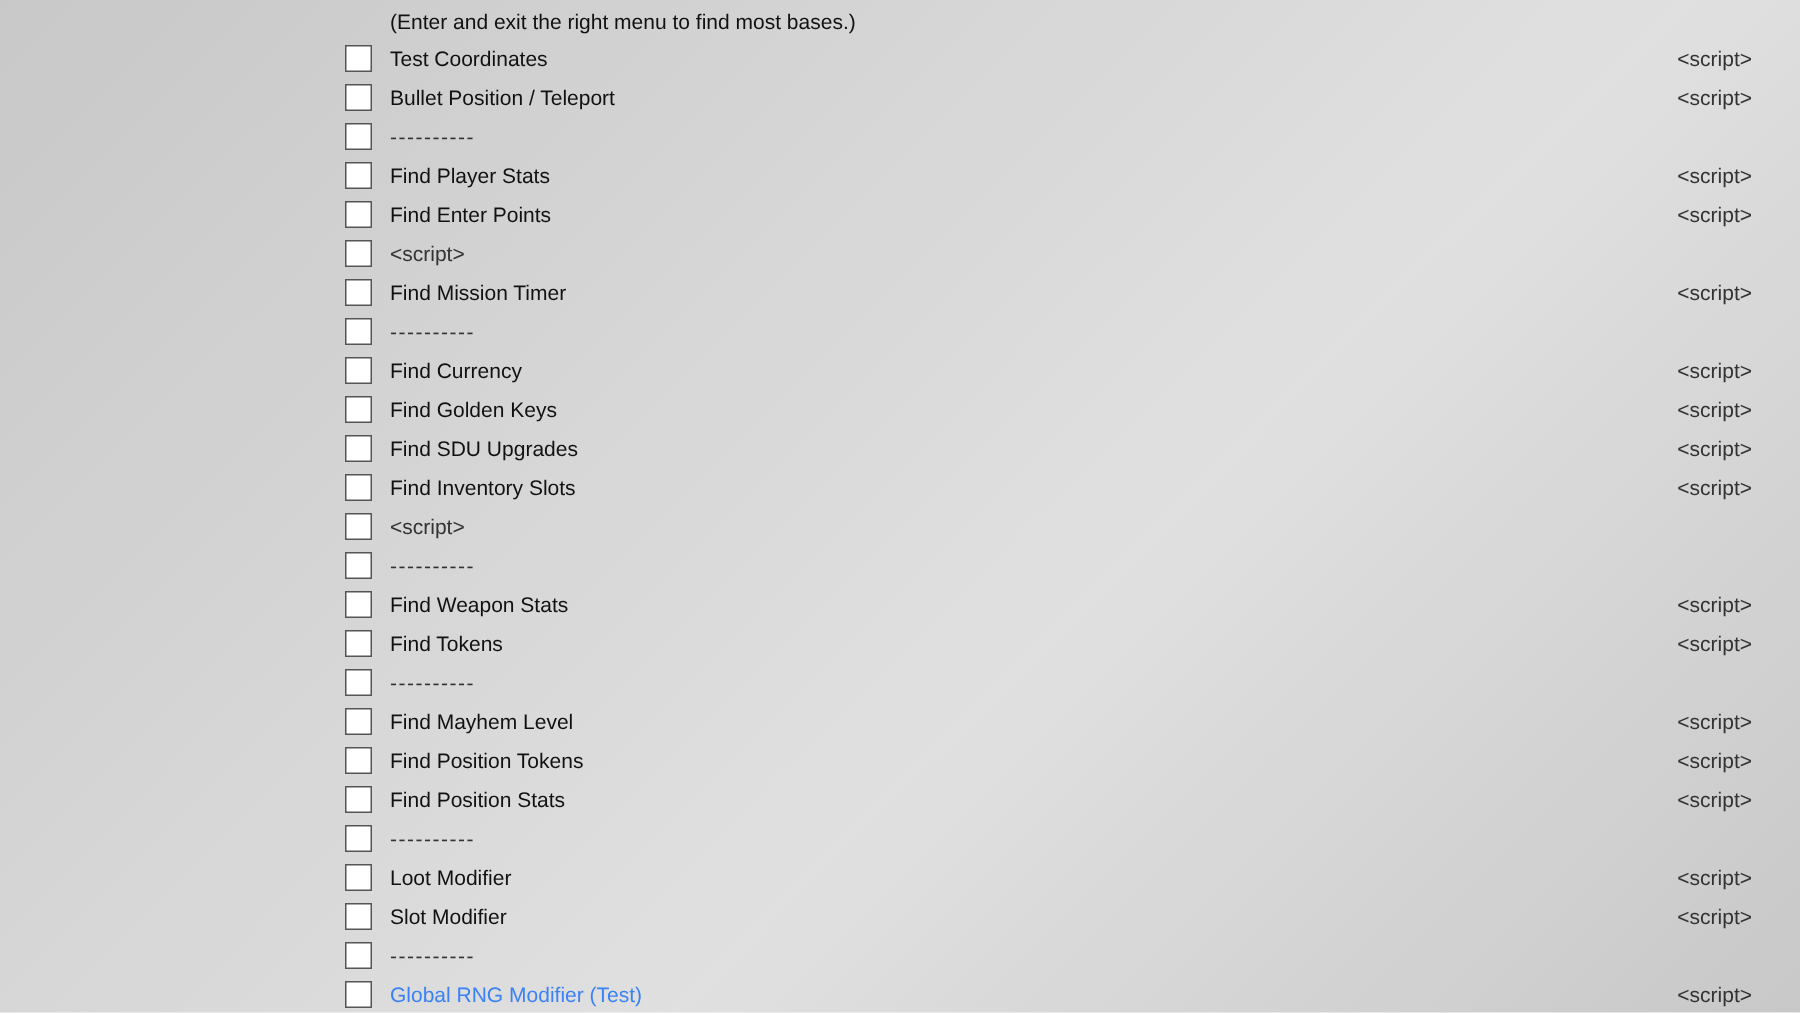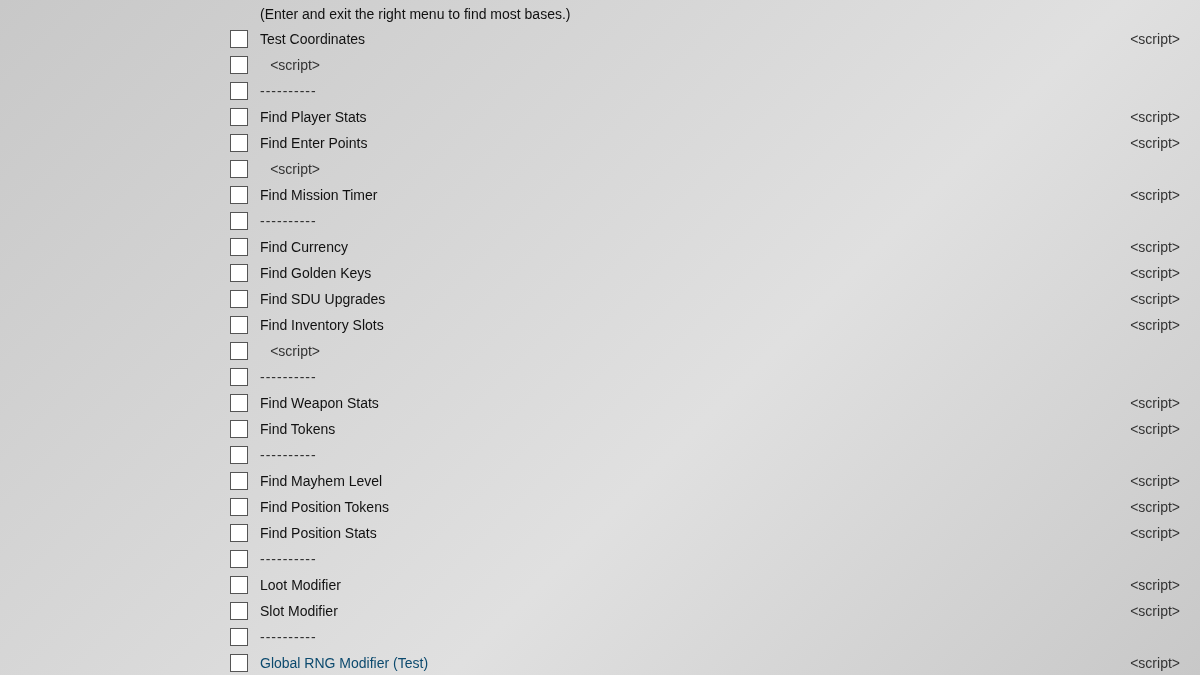--- a/index.html
+++ b/index.html
@@ -47,32 +47,32 @@
       display: inline-block;
     }
 
     .item-label {
       flex: 1;
       color: #111;
       font-size: 14px;
     }
 
     .item-label.red {
-      color: #0c4a6e;
+      color: #3b82f6;
     }
 
     .item-label.separator {
       color: #333;
       letter-spacing: 1px;
     }
 
     .item-script {
       color: #333;
       font-size: 14px;
-      padding-right: 20px;
+      padding-right: 32px;
       min-width: 80px;
       text-align: right;
     }
 
     .item-intro {
       color: #111;
       font-size: 14px;
       padding: 4px 0 2px 0;
       flex: 1;
     }
@@ -92,20 +92,21 @@
         <span class="no-checkbox"></span>
         <span class="item-intro">(Enter and exit the right menu to find most bases.)</span>
       </div>
       <div class="list-item">
         <span class="checkbox"></span>
         <span class="item-label">Test Coordinates</span>
         <span class="item-script">&lt;script&gt;</span>
       </div>
       <div class="list-item">
         <span class="checkbox"></span>
+        <span class="item-label">Bullet Position / Teleport</span>
         <span class="item-script">&lt;script&gt;</span>
       </div>
       <div class="list-item">
         <span class="checkbox"></span>
         <span class="item-label separator">----------</span>
       </div>
       <div class="list-item">
         <span class="checkbox"></span>
         <span class="item-label">Find Player Stats</span>
         <span class="item-script">&lt;script&gt;</span>

